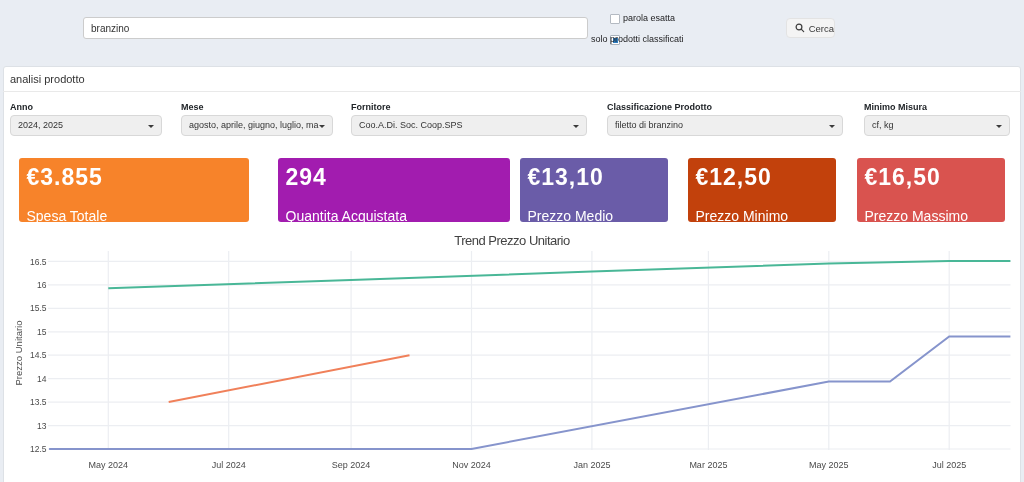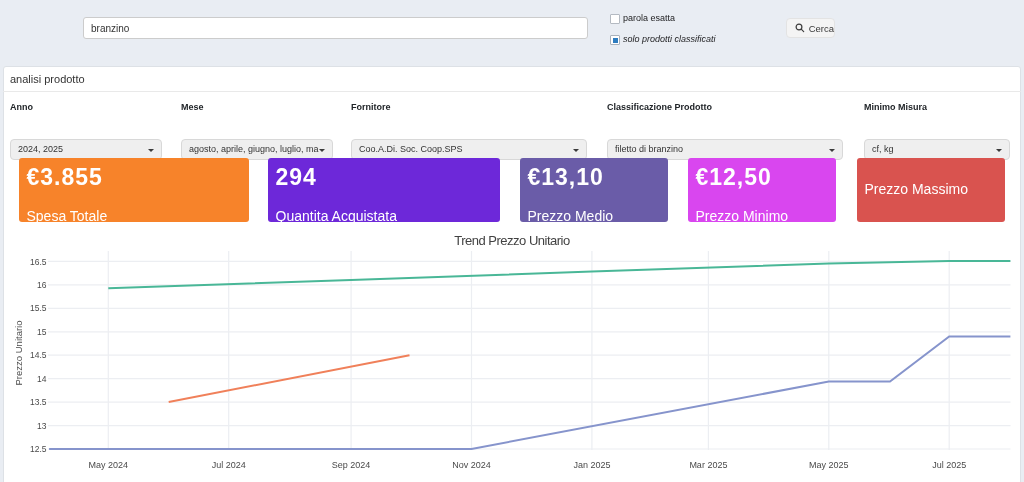--- a/index.html
+++ b/index.html
@@ -34,41 +34,41 @@
   left:3px; top:66px; width:1018px; height:26px;
   border-bottom:1px solid #e9e9e9;
   font-size:11px; color:#333; line-height:26px; padding-left:7px;
 }
 
 
 .flabel { font-size:9px; font-weight:bold; color:#212529; top:102px; }
 .sel {
   top:115px; height:21px; background:#efefef; border:1px solid #d8d8d8;
   border-radius:4px; font-size:9px; color:#333; line-height:19px;
-  padding-left:7px; white-space:nowrap; overflow:hidden;margin-top:24px;
+  padding-left:7px; white-space:nowrap; overflow:hidden;
 }
 .caret { position:absolute; right:7px; top:8.5px; width:0; height:0;
   border-left:3px solid transparent; border-right:3px solid transparent;
   border-top:3.5px solid #3a3a3a; }
 
 
 .stat { top:158px; height:64px; border-radius:3px; color:#fff; padding:6px 0 0 7.5px; }
 .stat .num { font-size:23px; font-weight:bold; letter-spacing:1px; }
 .stat .lbl { font-size:14px; margin-top:17px; }
 </style>
 </head>
 <body>
 
 <input id="search" class="abs" value="branzino" readonly="" style="">
 <div class="cb abs" style="left:610px; top:14px;"></div>
 <div class="cblabel abs" style="left:623px; top:13px;">parola esatta</div>
 <div class="cb on abs" style="left:610px; top:35px;">
     <div class="fill"></div>
   </div>
-<div class="cblabel abs" style="left:623px; top:34px;font-style:italic;">solo prodotti classificati</div>
+<div class="cblabel abs" style="left:591px; top:34px;">solo prodotti classificati</div>
 <div id="btn" class="abs">
   <svg width="10" height="10" viewBox="0 0 10 10">
       <circle cx="4" cy="4" r="2.9" fill="none" stroke="#3d3d3d" stroke-width="1.2"></circle>
       <line x1="6.2" y1="6.2" x2="8.7" y2="8.7" stroke="#3d3d3d" stroke-width="1.2" stroke-linecap="round"></line>
     </svg>
   <span>Cerca</span>
 </div>
 
 <div id="card" class="abs"></div>
 <div id="cardhead" class="abs">analisi prodotto</div>
@@ -81,33 +81,34 @@
 <div class="sel abs" style="left:351px; width:236px;">Coo.A.Di. Soc. Coop.SPS<div class="caret"></div></div>
 <div class="flabel abs" style="left:607px;">Classificazione Prodotto</div>
 <div class="sel abs" style="left:607px; width:236px;">filetto di branzino<div class="caret"></div></div>
 <div class="flabel abs" style="left:864px;">Minimo Misura</div>
 <div class="sel abs" style="left:864px; width:146px;">cf, kg<div class="caret"></div></div>
 
 <div class="stat abs" style="left:19px; width:230px; background:#f7832a;">
   <div class="num">€3.855</div>
     <div class="lbl">Spesa Totale</div>
   </div>
-<div class="stat abs" style="left:268px; width:232px; background:#6d28d9;">
+<div class="stat abs" style="left:278px; width:232px; background:#a21caf;">
   <div class="num">294</div>
     <div class="lbl">Quantita Acquistata</div>
   </div>
 <div class="stat abs" style="left:520px; width:148px; background:#6a5ca8;">
   <div class="num">€13,10</div>
     <div class="lbl">Prezzo Medio</div>
   </div>
-<div class="stat abs" style="left:688px; width:148px; background:#d946ef;">
+<div class="stat abs" style="left:688px; width:148px; background:#c2410c;">
   <div class="num">€12,50</div>
     <div class="lbl">Prezzo Minimo</div>
   </div>
 <div class="stat abs" style="left:857px; width:148px; background:#d9534f;">
+  <div class="num">€16,50</div>
     <div class="lbl">Prezzo Massimo</div>
   </div>
 
 <svg class="abs" style="left:0; top:0;" width="1024" height="482" viewBox="0 0 1024 482">
   <text x="512" y="244.5" font-size="13" letter-spacing="-0.5" fill="#424242" text-anchor="middle">Trend Prezzo Unitario</text>
   <text x="21.5" y="353" font-size="9.5" fill="#4a4a4a" text-anchor="middle" transform="rotate(-90 21.5 353)">Prezzo Unitario</text>
   <g stroke="#eceef2" stroke-width="1.2">
     <line x1="108.3" y1="251" x2="108.3" y2="450"></line>
     <line x1="228.7" y1="251" x2="228.7" y2="450"></line>
     <line x1="351.1" y1="251" x2="351.1" y2="450"></line>

